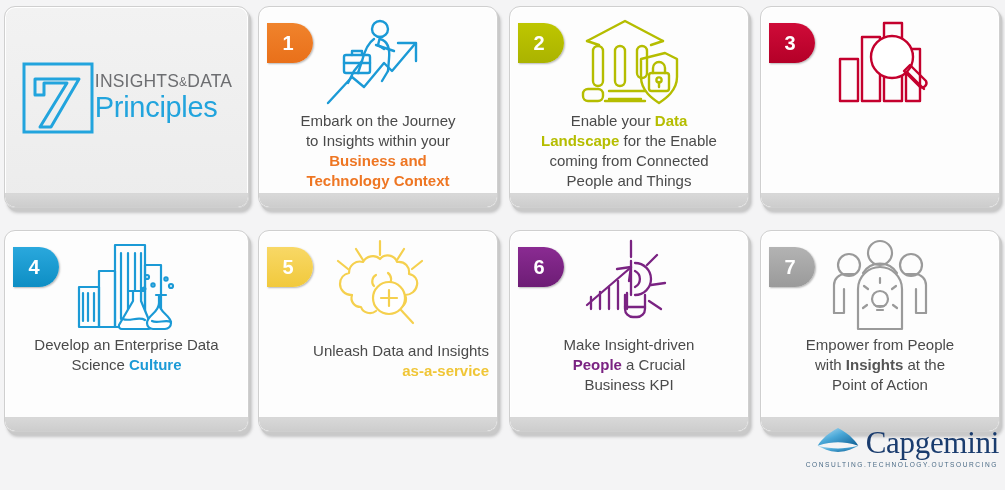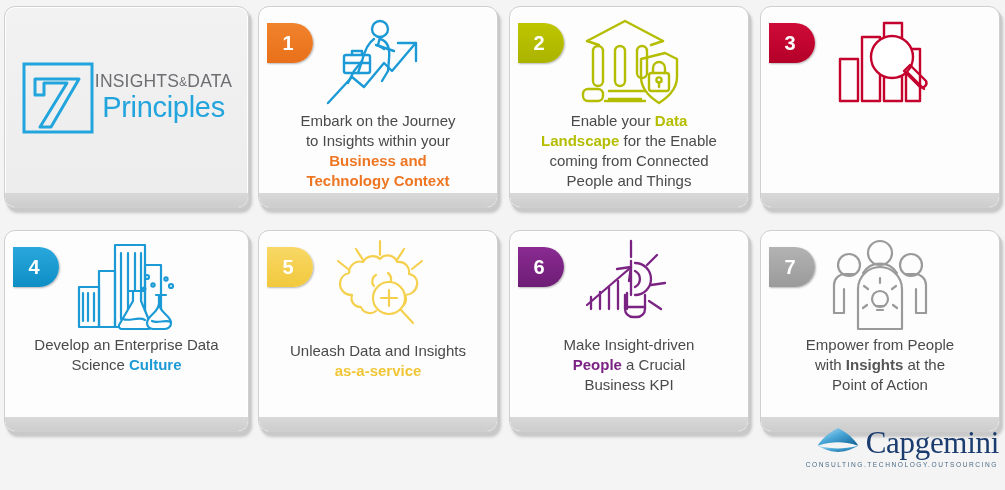--- a/index.html
+++ b/index.html
@@ -32,21 +32,21 @@
     border-radius:0 0 10px 10px;
   }
   .card-inner{position:absolute;left:0;top:0;right:0;bottom:13px;}
 
   
   .logo-card{
     left:4px;top:6px;width:243px;height:200px;
     background:linear-gradient(#f2f2f2,#ececec);
   }
   .logo-card .card-inner{display:flex;align-items:center;justify-content:center;}
-  .logo-wrap{display:flex;align-items:center;margin-top:-6px;text-align:center;}
+  .logo-wrap{display:flex;align-items:center;margin-top:-6px;}
   .seven-box{width:74px;height:74px;flex:none;}
   .logo-text{line-height:1;}
   .logo-text .l1{
     font-size:17.5px;color:#6d6e71;letter-spacing:.2px;
     font-family:"Liberation Sans", sans-serif;
   }
   .logo-text .l1 .amp{font-size:12px;vertical-align:1px;}
   .logo-text .l2{
     font-size:29px;font-weight:normal;color:#22a4dd;margin-top:3px;letter-spacing:-.3px;
   }
@@ -244,21 +244,21 @@
             <path d="M34 56 c-2 6 2 12 9 12 c2 6 10 8 15 4"></path>
             <path d="M87 56 c3 6 -1 13 -8 13"></path>
             <path d="M58 36 c-4 2 -5 8 -2 11"></path>
             <path d="M70 34 c4 3 4 9 1 12"></path>
             <circle cx="71" cy="59" r="16" fill="#ffffff"></circle>
             <path d="M71 51 v16 M63 59 h16"></path>
             <path d="M83 71 L95 84"></path>
           </g>
         </svg>
       </div>
-      <div class="caption" style="top:110px;">
+      <div class="caption" style="top:110px;text-align:right;">
         <span>Unleash Data and Insights</span><br>
         <b style="color:#f0c637;">as-a-service</b>
       </div>
     </div>
   </div>
 
   <div class="card p-card" style="left:509px;top:230px;">
     <div class="card-inner">
       <div class="badge" style="background:linear-gradient(#8a2b92,#6d1d75);">6</div>
       <div class="icon-holder">

